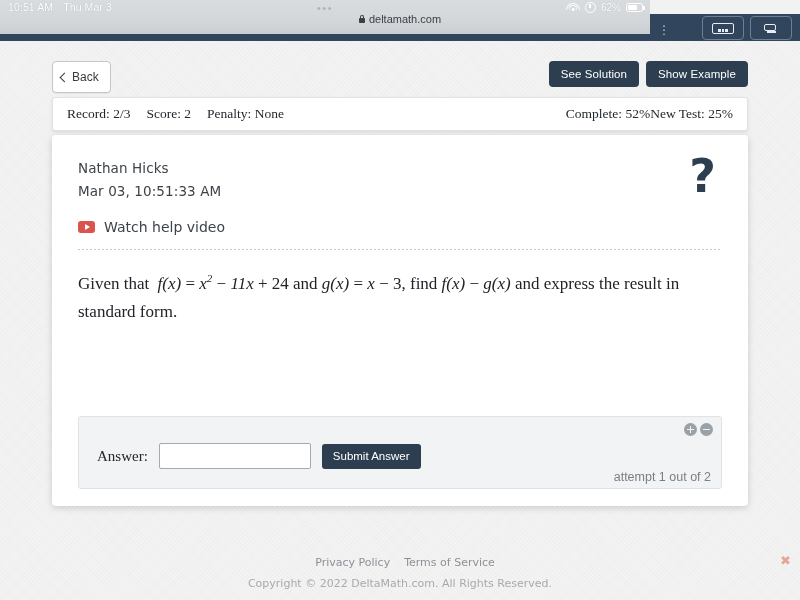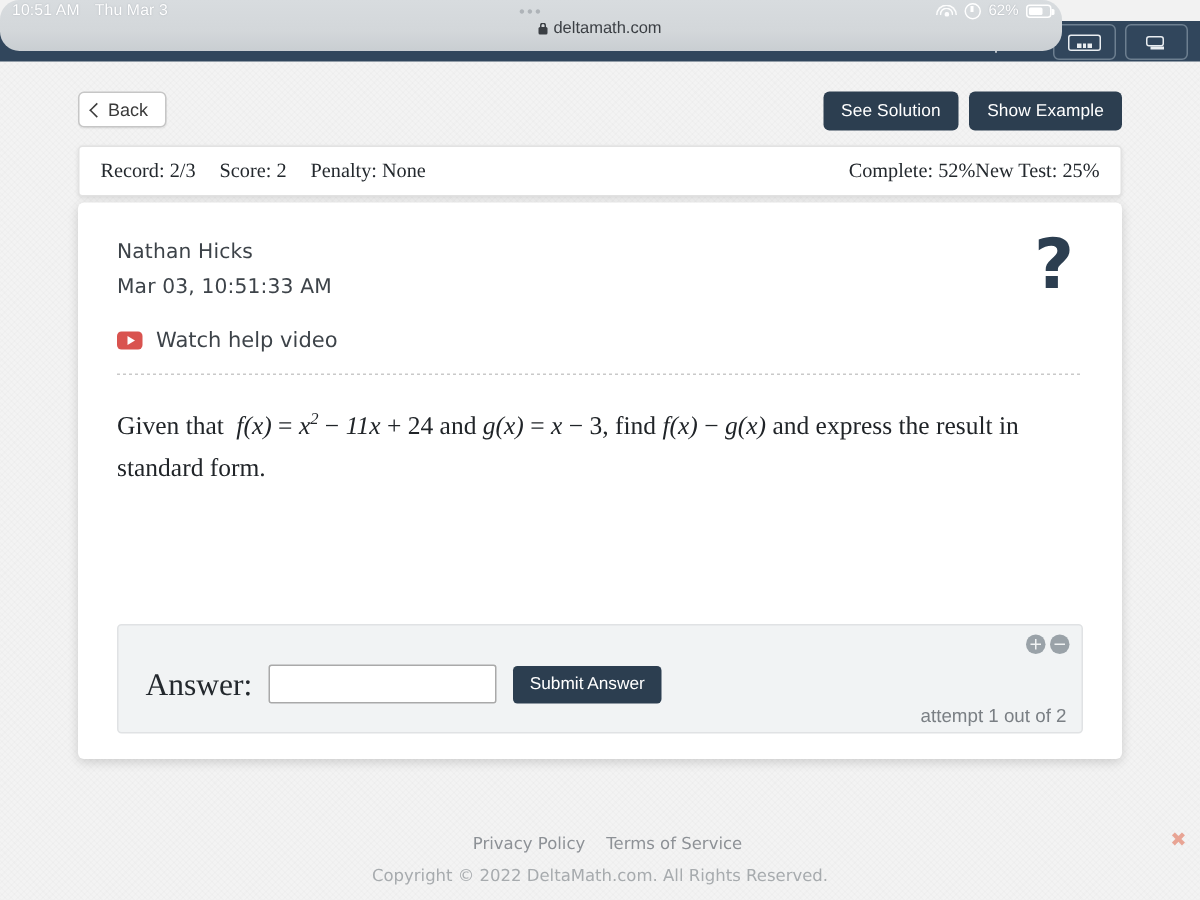--- a/index.html
+++ b/index.html
@@ -12,26 +12,25 @@
     overflow: hidden;
     background: #f2f2f2;
     font-family: "Liberation Sans", sans-serif;
     -webkit-font-smoothing: antialiased;
   }
 
   
   .status-bar {
     position: absolute;
     top: 0; left: 0;
-    width: 708px;
+    width: 650px;
     height: 34px;
     background: linear-gradient(180deg, #d8dcdf 0%, #d3d7da 62%, #c9ced2 100%);
     z-index: 40;
     box-sizing: border-box;
-    border-radius: 13px;
   }
   .status-left {
     position: absolute;
     left: 8px; top: 1px;
     display: flex;
     align-items: center;
     gap: 10px;
     font-size: 10.5px;
     color: #ffffff;
     letter-spacing: .1px;
@@ -204,21 +203,21 @@
   }
 
   .toolbar-row {
     position: absolute;
     top: 20px; left: 52px; right: 52px;
     height: 28px;
   }
   .back-btn {
     position: absolute;
     left: 0; top: 0;
-    height: 24px;
+    height: 32px;
     padding: 0 11px 0 8px;
     background: #ffffff;
     border: 1px solid #c6c6c6;
     border-radius: 4px;
     font-size: 12px;
     color: #3a3a3a;
     display: flex;
     align-items: center;
     gap: 4px;
     box-shadow: 0 1px 1px rgba(0,0,0,.05);
@@ -388,21 +387,21 @@
   }
   .answer-row {
     position: absolute;
     left: 18px; top: 26px;
     display: flex;
     align-items: center;
     gap: 11px;
   }
   .answer-label {
     font-family: "Liberation Serif", serif;
-    font-size: 21px;
+    font-size: 15px;
     color: #23282d;
   }
   .answer-input {
     width: 152px;
     height: 26px;
     background: #ffffff;
     border: 1px solid #a9a9a9;
     border-radius: 2px;
     outline: none;
     font-family: "Liberation Serif", serif;

